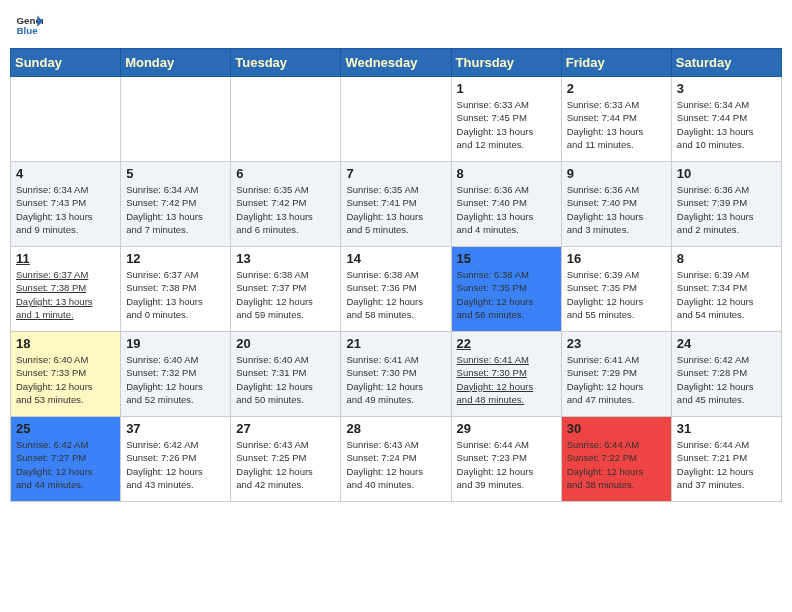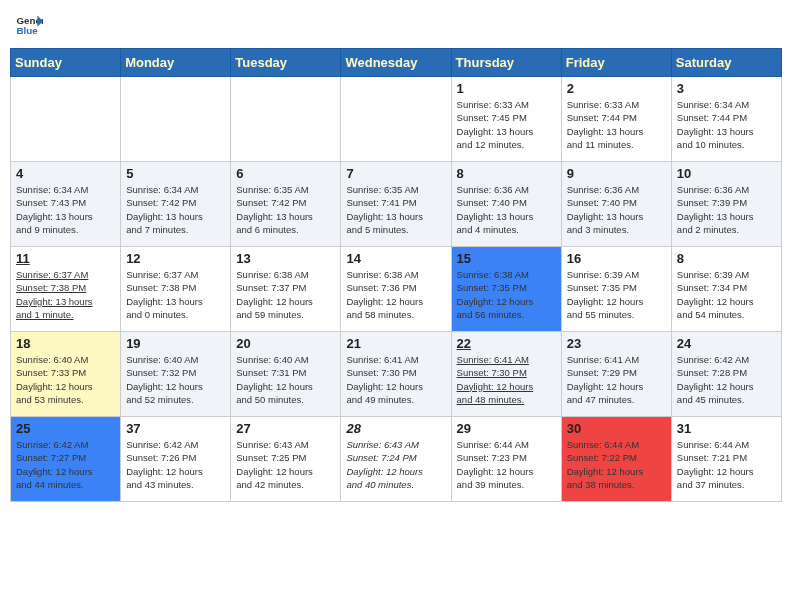--- a/index.html
+++ b/index.html
@@ -311,21 +311,21 @@
 Daylight: 12 hours
 and 43 minutes.</div>
         </td>
         <td style="background: rgb(255, 255, 255);">
           <span class="day-number">27</span>
           <div class="day-info" style="white-space: pre-line;">Sunrise: 6:43 AM
 Sunset: 7:25 PM
 Daylight: 12 hours
 and 42 minutes.</div>
         </td>
-        <td style="background: rgb(255, 255, 255); font-style: italic;">
+        <td style="background: rgb(255, 255, 255);">
           <span class="day-number">28</span>
           <div class="day-info" style="white-space: pre-line;">Sunrise: 6:43 AM
 Sunset: 7:24 PM
 Daylight: 12 hours
 and 40 minutes.</div>
         </td>
         <td style="background: rgb(255, 255, 255);">
           <span class="day-number">29</span>
           <div class="day-info" style="white-space: pre-line;">Sunrise: 6:44 AM
 Sunset: 7:23 PM

